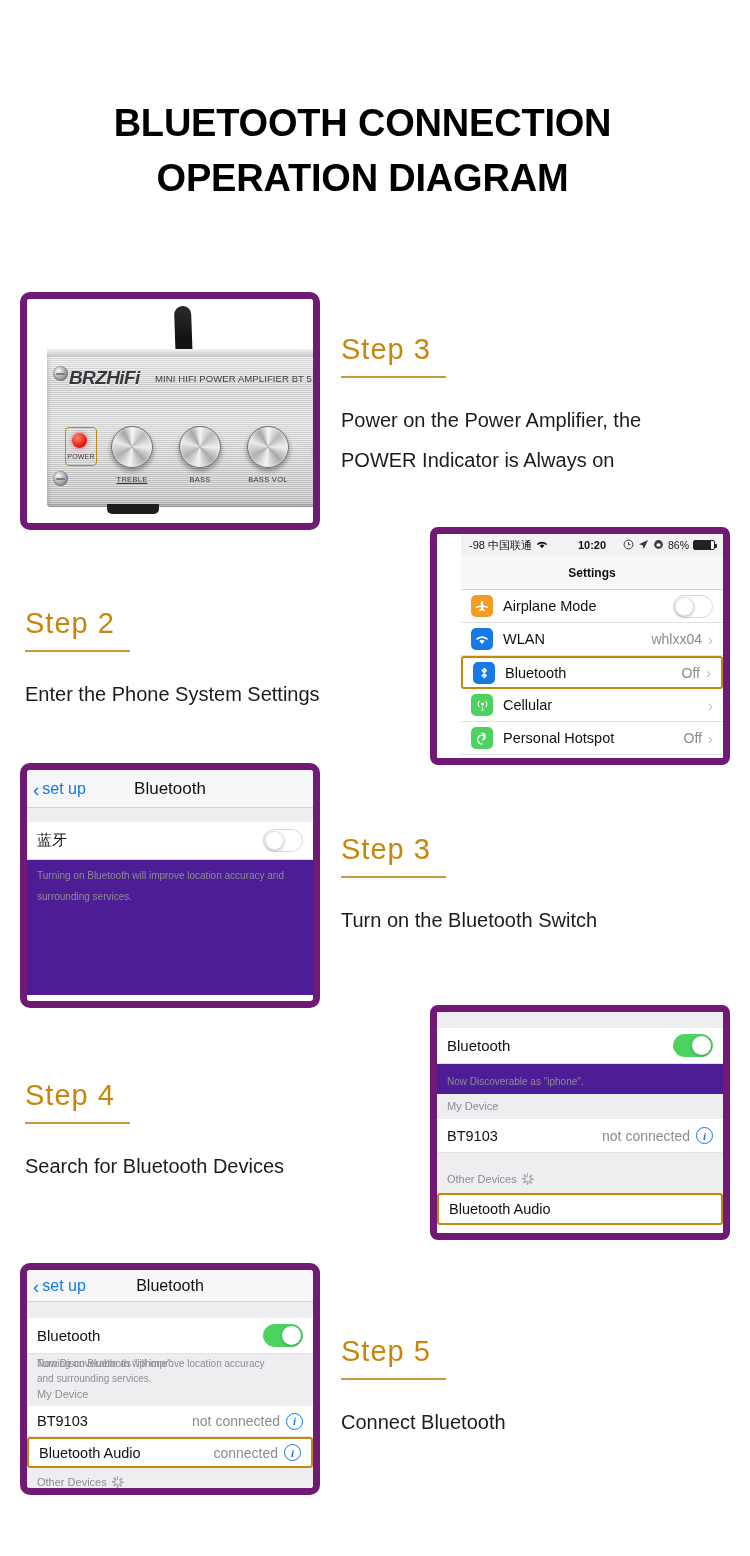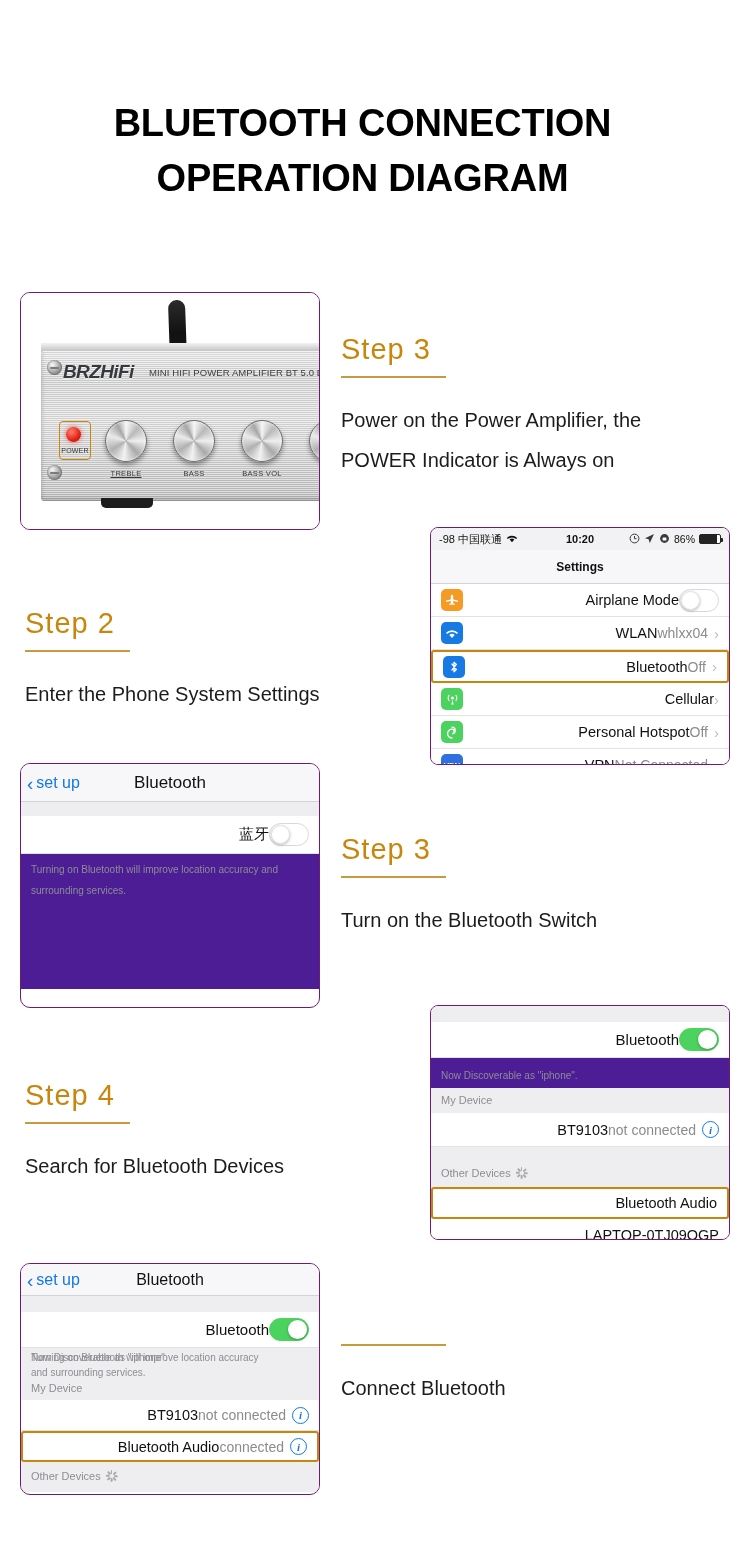--- a/index.html
+++ b/index.html
@@ -34,21 +34,21 @@
     width: 105px; height: 2px; background: #c79a3e; margin-top: 10px;
   }
   .step-desc {
     margin-top: 22px; font-size: 20px; color: #1c1c1c; line-height: 40px;
     font-family: Liberation Sans, sans-serif; white-space: pre-line;
   }
 
   
   .panel {
     position: absolute; background: #fff;
-    border: 1px solid #701a75; border-radius: 10px; overflow: hidden;
+    border: 7px solid #701a75; border-radius: 10px; overflow: hidden;
   }
 
   
   #panel-amp { left: 20px; top: 292px; width: 300px; height: 238px; }
   .amp-stage { position: absolute; inset: 0; background: #fff; overflow: hidden; }
   .amp-antenna {
     position: absolute; left: 148px; top: 7px; width: 17px; height: 62px;
     background: linear-gradient(180deg,#2b2b2b 0%,#111 55%,#1c1c1c 100%);
     border-radius: 9px 9px 4px 4px;
     transform: rotate(-2deg);
@@ -148,21 +148,21 @@
   .ios-back {
     position: absolute; left: 6px; top: 50%; transform: translateY(-50%);
     display: flex; align-items: center; gap: 2px;
     font-size: 16px; color: #1277e8;
   }
   .ios-back .chev { font-size: 19px; line-height: 1; margin-right: 1px; }
 
   .ios-row {
     display: flex; align-items: center; height: 33px;
     padding: 0 10px; background: #fff; border-bottom: 1px solid #e2e2e4;
-    font-size: 14.5px; color: #111; text-align: right;
+    font-size: 14.5px; color: #111;
   }
   .ios-row .label { flex: 1; }
   .ios-row .value { color: #8b8b90; font-size: 14px; margin-right: 6px; }
   .ios-chev { color: #bdbdc2; font-size: 15px; }
 
   .ios-appicon {
     width: 22px; height: 22px; border-radius: 5px; margin-right: 10px;
     display: flex; align-items: center; justify-content: center;
     color: #fff; font-size: 13px; flex-shrink: 0;
   }
@@ -212,21 +212,21 @@
     flex-shrink: 0;
   }
   .spinner i {
     position: absolute; left: 5px; top: 0; width: 1.6px; height: 4px;
     background: #a9a9ae; border-radius: 1px;
     transform-origin: 0.8px 6px;
   }
   .hl-row { border: 2px solid #c8860d !important; border-radius: 3px; }
 
   
-  #panel-settings { left: 430px; top: 527px; width: 300px; height: 238px; border-radius: 8px; }
+  #panel-settings { left: 430px; top: 527px; width: 300px; height: 238px; border-radius: 8px; padding-left: 24px; }
   #panel-bt-off  { left: 20px;  top: 763px; width: 300px; height: 245px; }
   #panel-devices { left: 430px; top: 1005px; width: 300px; height: 235px; border-radius: 8px; }
   #panel-connected { left: 20px; top: 1263px; width: 300px; height: 232px; }
 
   .overlap-wrap { position: relative; background: #eeeef1; height: 34px; }
   .overlap-line {
     position: absolute; left: 10px; font-size: 10px; color: #8d8d92;
     line-height: 15px; white-space: nowrap;
   }
   .ol-a { top: 2px; }
@@ -500,17 +500,18 @@
           <i style="transform:rotate(135deg)"></i>
         <i style="transform:rotate(180deg)"></i>
           <i style="transform:rotate(225deg)"></i>
         <i style="transform:rotate(270deg)"></i>
           <i style="transform:rotate(315deg)"></i>
       </span>
     </div>
   </div>
 
   <div class="step-block" style="left:341px; top:1334px;">
+    <div class="step-label">Step 5</div>
     <div class="step-rule"></div>
     <div class="step-desc">Connect Bluetooth</div>
   </div>
 
 </div>
 
 </body></html>

